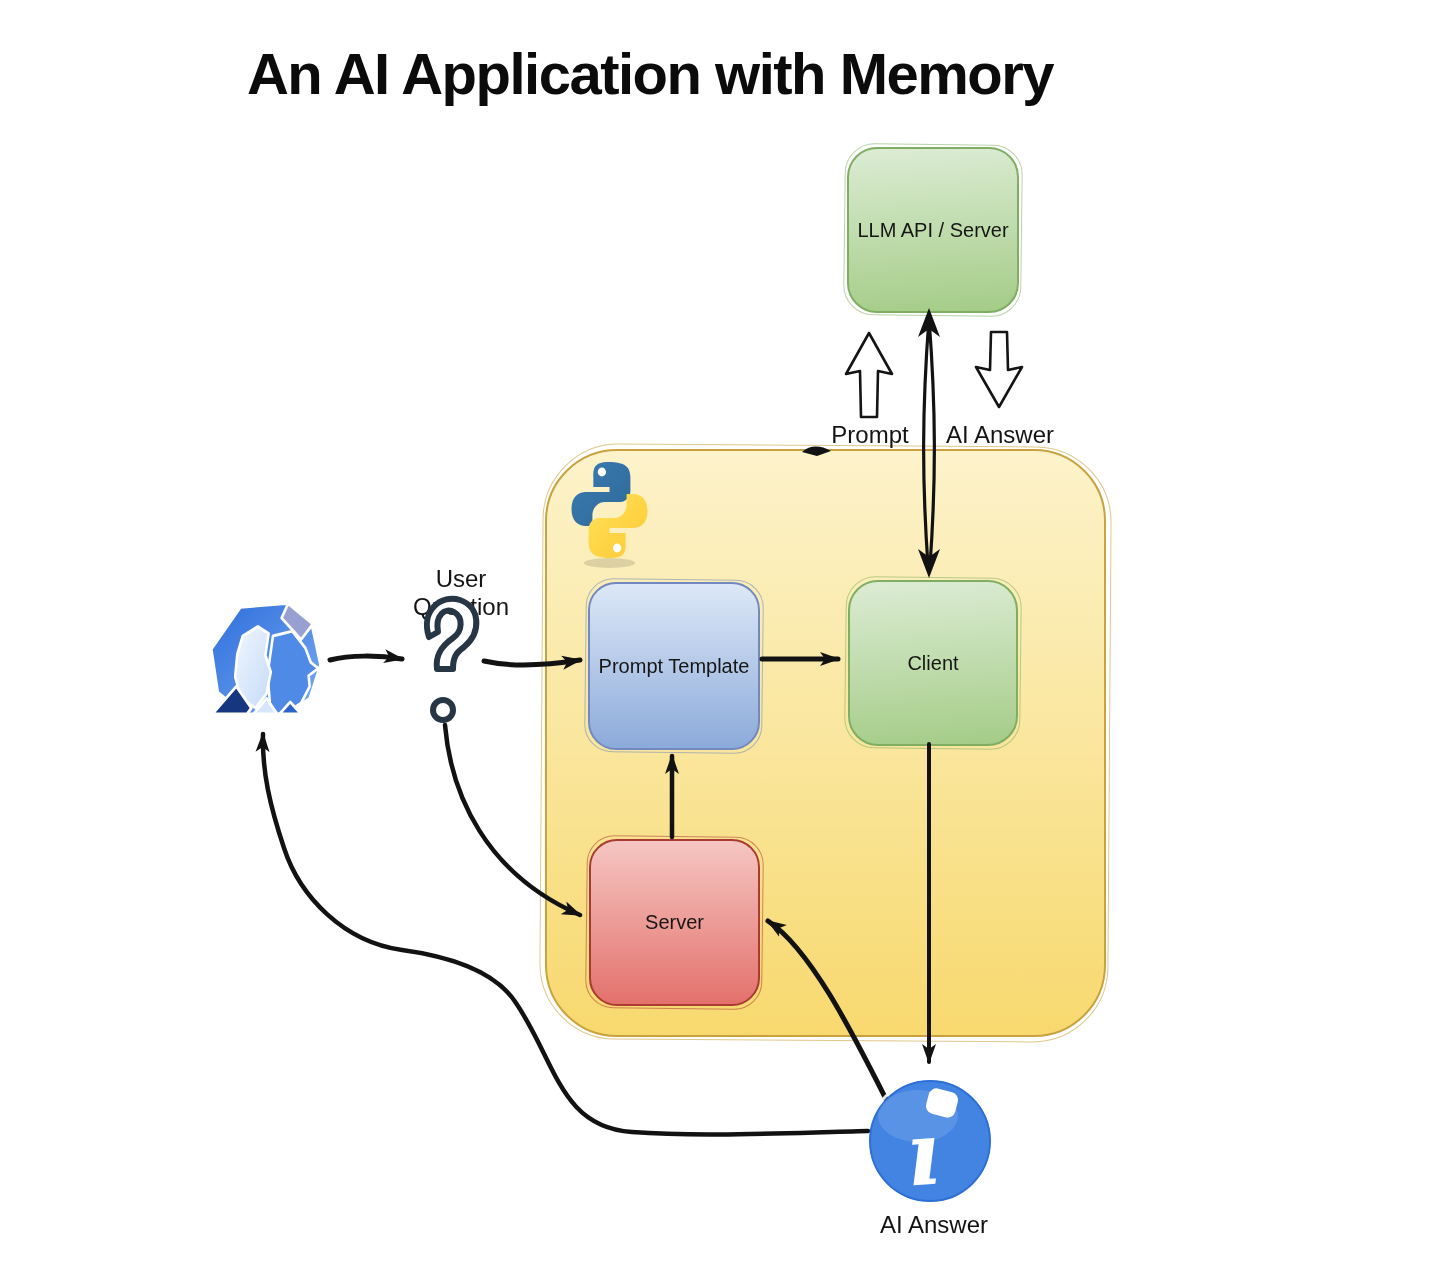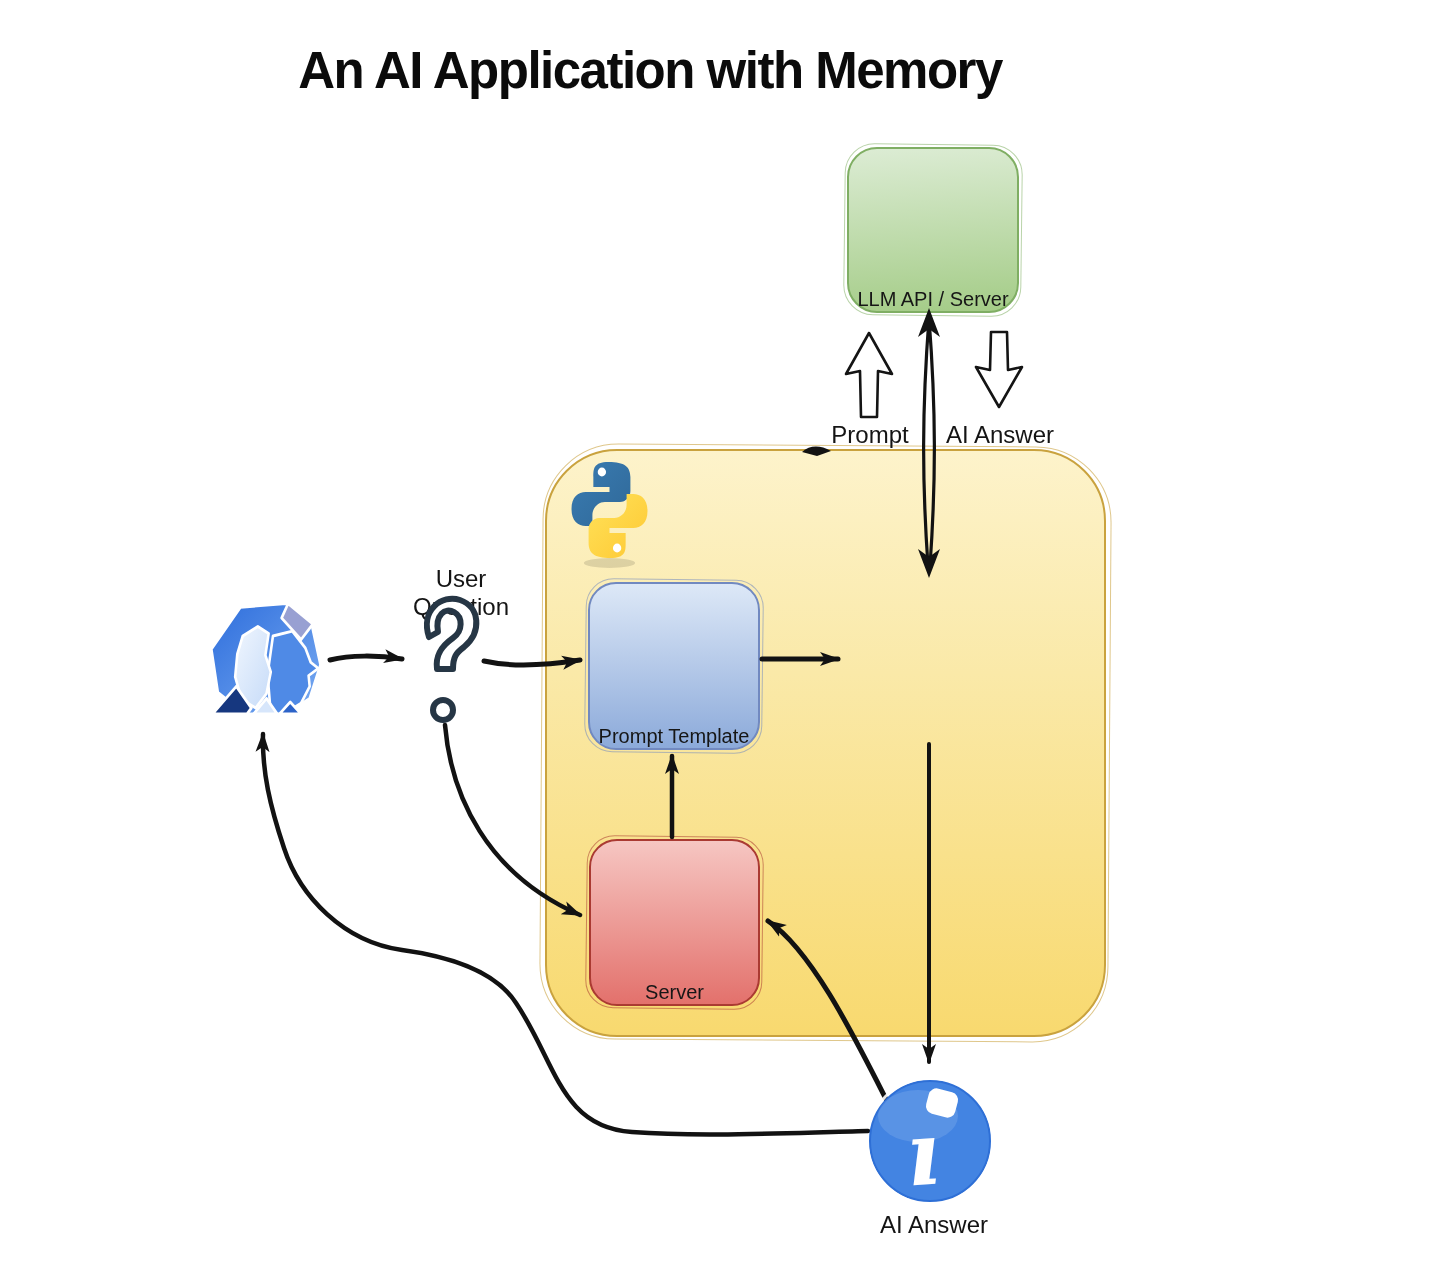--- a/index.html
+++ b/index.html
@@ -1,22 +1,22 @@
 <!DOCTYPE html>
 <html style="--container-fill-top: #fdf3cb; --container-fill-bottom: #f8d96f; --container-border: #c9a23e; --green-top: #dcecd4; --green-bottom: #a4cc87; --green-border: #7fae63; --blue-top: #dde8f7; --blue-bottom: #8caada; --blue-border: #7189c0; --red-top: #f6c6c2; --red-bottom: #e3716c; --red-border: #aa3a32; --info-circle: #4384e2; --arrow: #121212;"><head>
 <meta charset="utf-8">
 <style>
   html,body{margin:0;padding:0;background:#fff;}
   .canvas{position:relative;width:1456px;height:1265px;background:#ffffff;
           font-family:"Liberation Sans",sans-serif;overflow:hidden;}
   .page-title{position:absolute;left:150px;top:44px;width:1000px;text-align:center;
-          font-size:51px;font-weight:bold;letter-spacing:-1.5px;color:#0b0b0b;line-height:1.05;}
+          font-size:58px;font-weight:bold;letter-spacing:-1.5px;color:#0b0b0b;line-height:1.05;}
   
   .node{position:absolute;border-style:solid;border-width:2.5px;display:flex;
-        align-items:flex-end;justify-content:center;}
+        align-items:center;justify-content:center;}
   .node::after{content:"";position:absolute;inset:-5px;border:1.6px solid currentColor;
         border-radius:inherit;opacity:.55;transform:rotate(.7deg);pointer-events:none;}
   .node-label{font-size:20px;color:#161616;text-align:center;}
   .node-green{background:linear-gradient(176deg,var(--green-top) 0%,var(--green-bottom) 100%);
         border-color:var(--green-border);color:var(--green-border);border-radius:30px;}
   .node-blue{background:linear-gradient(180deg,var(--blue-top) 0%,var(--blue-bottom) 100%);
         border-color:var(--blue-border);color:var(--blue-border);border-radius:28px;}
   .node-red{background:linear-gradient(180deg,var(--red-top) 0%,var(--red-bottom) 100%);
         border-color:var(--red-border);color:var(--red-border);border-radius:28px;}
   .container-box{position:absolute;left:545px;top:449px;width:557px;height:584px;
@@ -42,20 +42,23 @@
   <div class="container-box"></div>
 
   <div class="node node-green" style="left:847px;top:147px;width:168px;height:162px;">
     <div class="node-label">LLM API / Server</div>
   </div>
 
   <div class="node node-blue" style="left:588px;top:582px;width:168px;height:164px;">
     <div class="node-label">Prompt Template</div>
   </div>
 
+  <div class="node node-green" style="left:848px;top:580px;width:166px;height:162px;">
+    <div class="node-label">Client</div>
+  </div>
 
   <div class="node node-red" style="left:589px;top:839px;width:167px;height:163px;">
     <div class="node-label">Server</div>
   </div>
 
   <div class="edge-label" style="left:820px;top:421px;width:100px;">Prompt</div>
   <div class="edge-label" style="left:940px;top:421px;width:120px;">AI Answer</div>
   <div class="edge-label" style="left:379px;top:565px;width:140px;margin-left:12px;">User Question</div>
   <div class="edge-label" style="left:864px;top:1211px;width:140px;">AI Answer</div>
 

